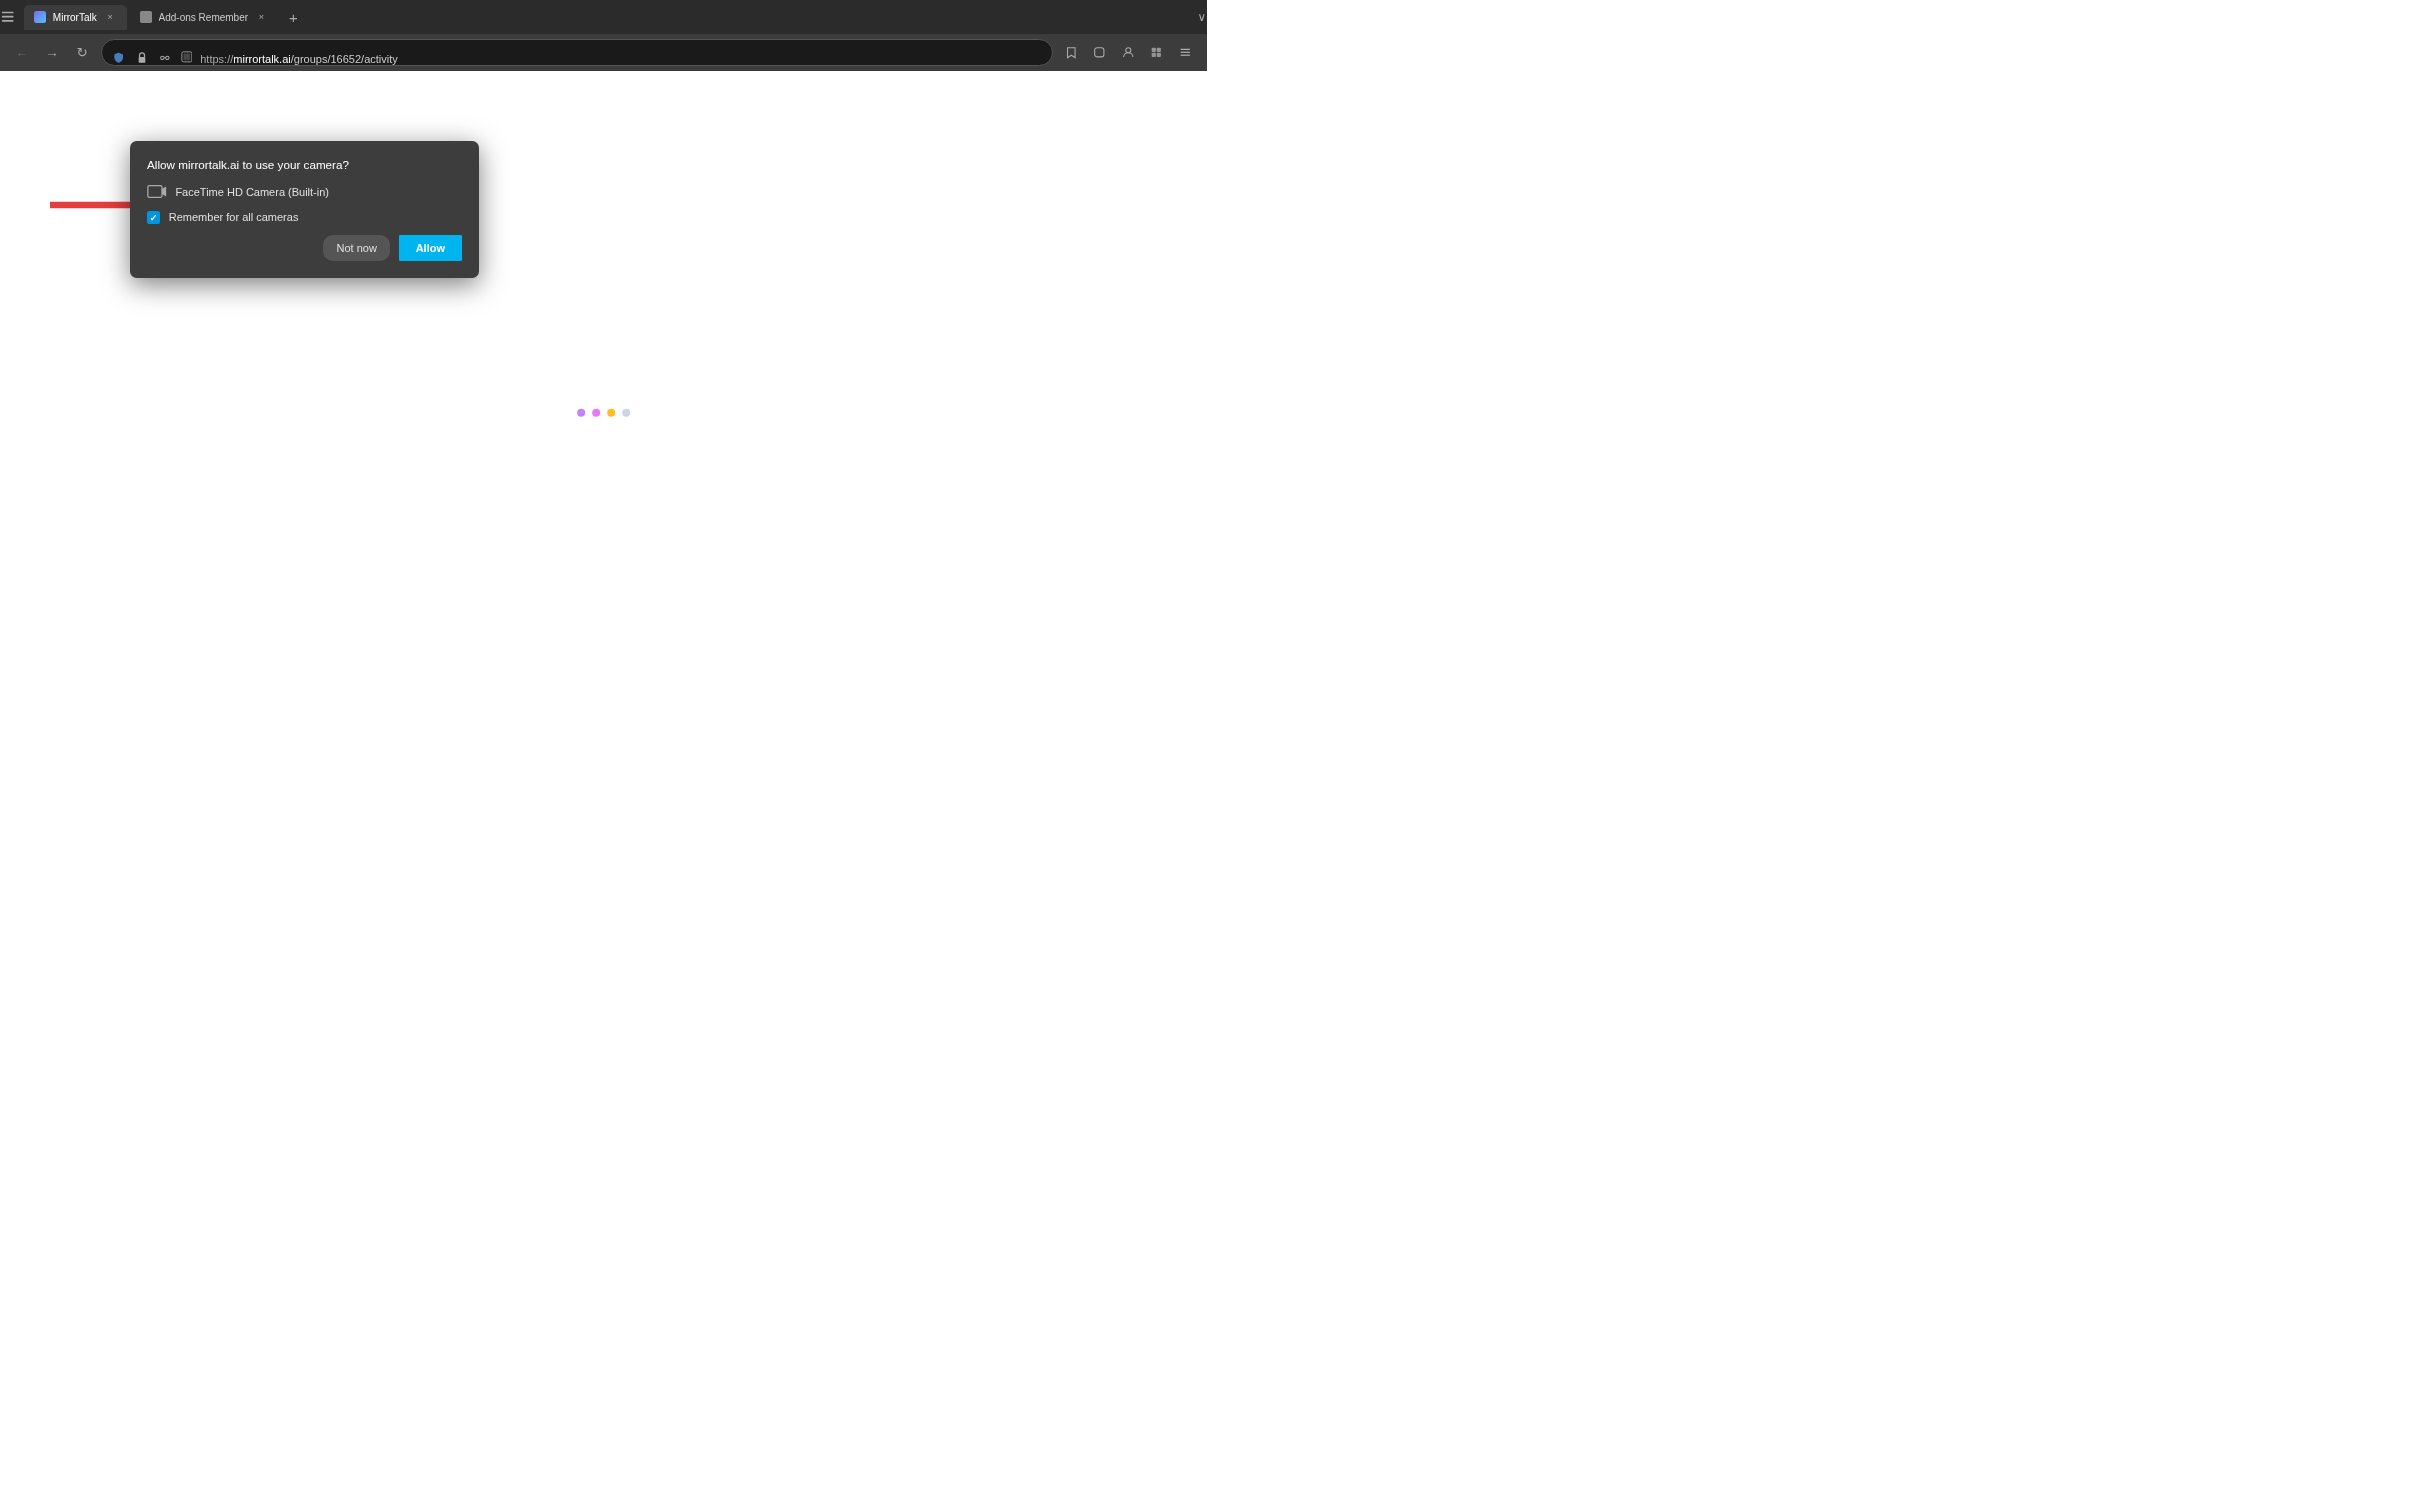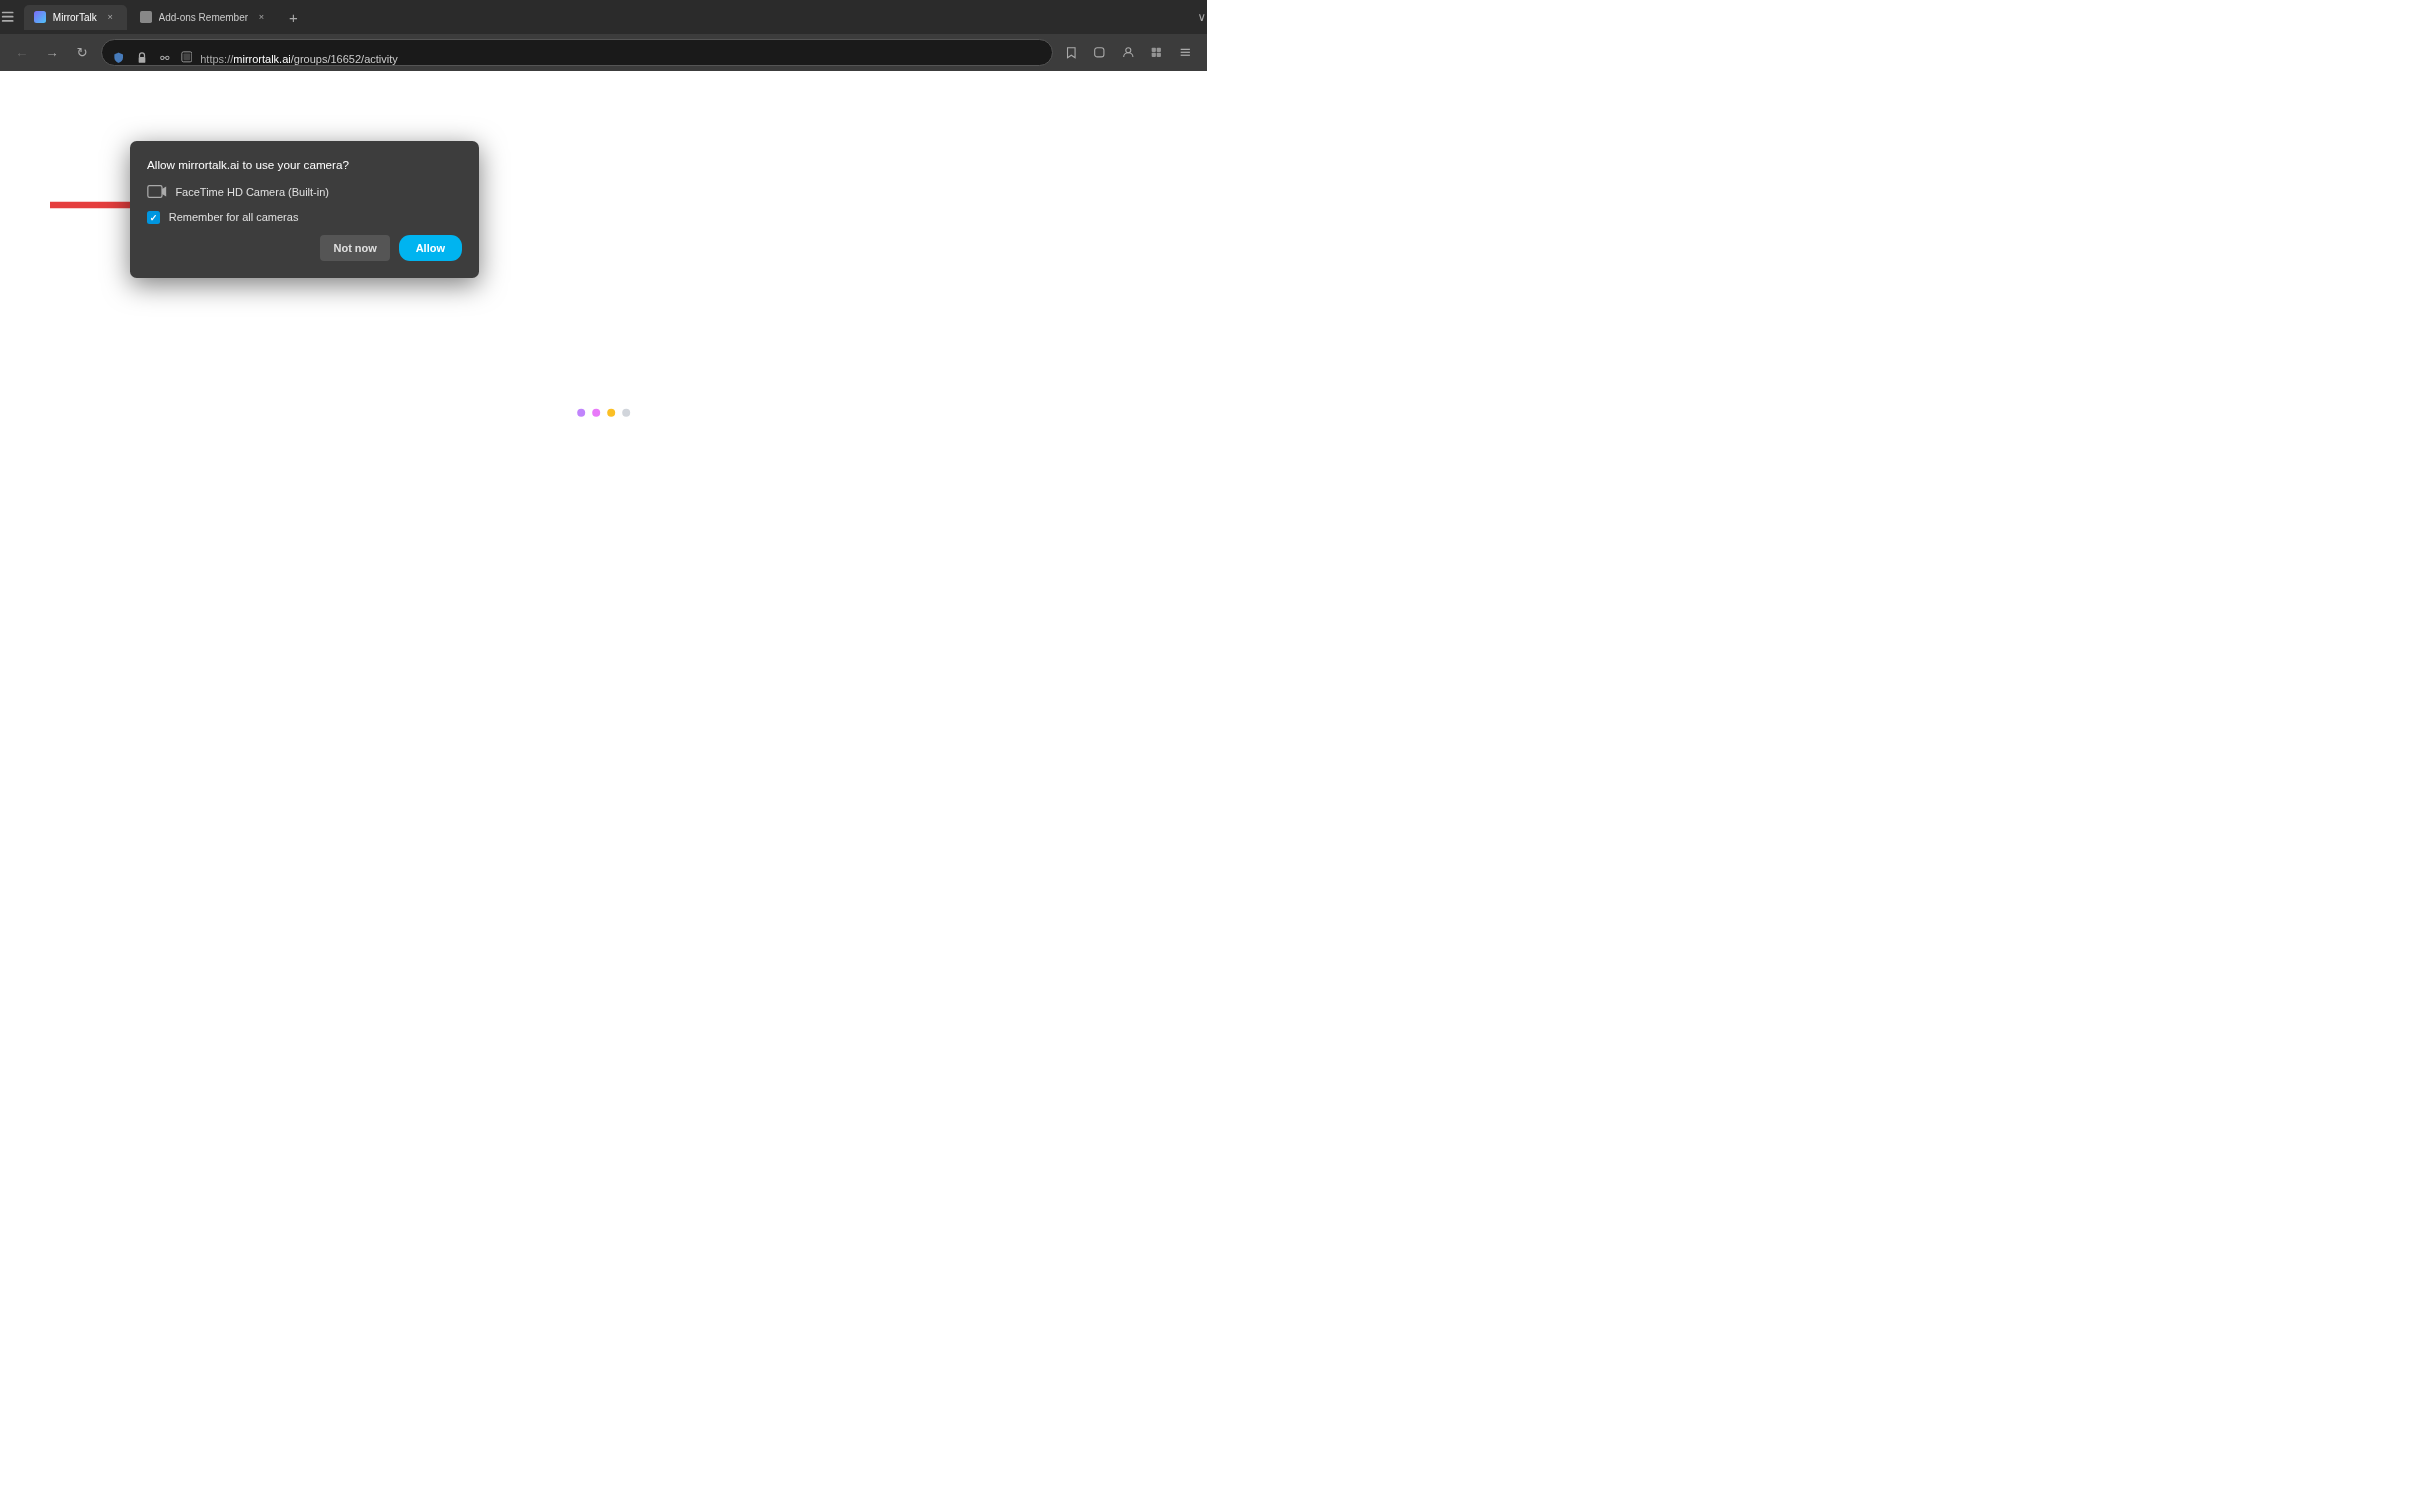--- a/index.html
+++ b/index.html
@@ -305,32 +305,31 @@
     .permission-buttons {
       display: flex;
       justify-content: flex-end;
       gap: 8.4px;
     }
 
     .btn-not-now {
       padding: 6.7px 13.4px;
       background: #555;
       border: none;
-      border-radius: 4px;
+      border-radius: 10px;
       color: #e0e0e0;
       font-size: 11px;
       cursor: pointer;
-      font-weight: bold;
     }
 
     .btn-allow {
       padding: 6.7px 17px;
       background: #00b4f0;
       border: none;
-      border-radius: 11px;
+      border-radius: 1px;
       color: #fff;
       font-size: 11px;
       font-weight: 600;
       cursor: pointer;
     }
 
     
     .mirrortalk-favicon {
       width: 11.7px;
       height: 11.7px;

